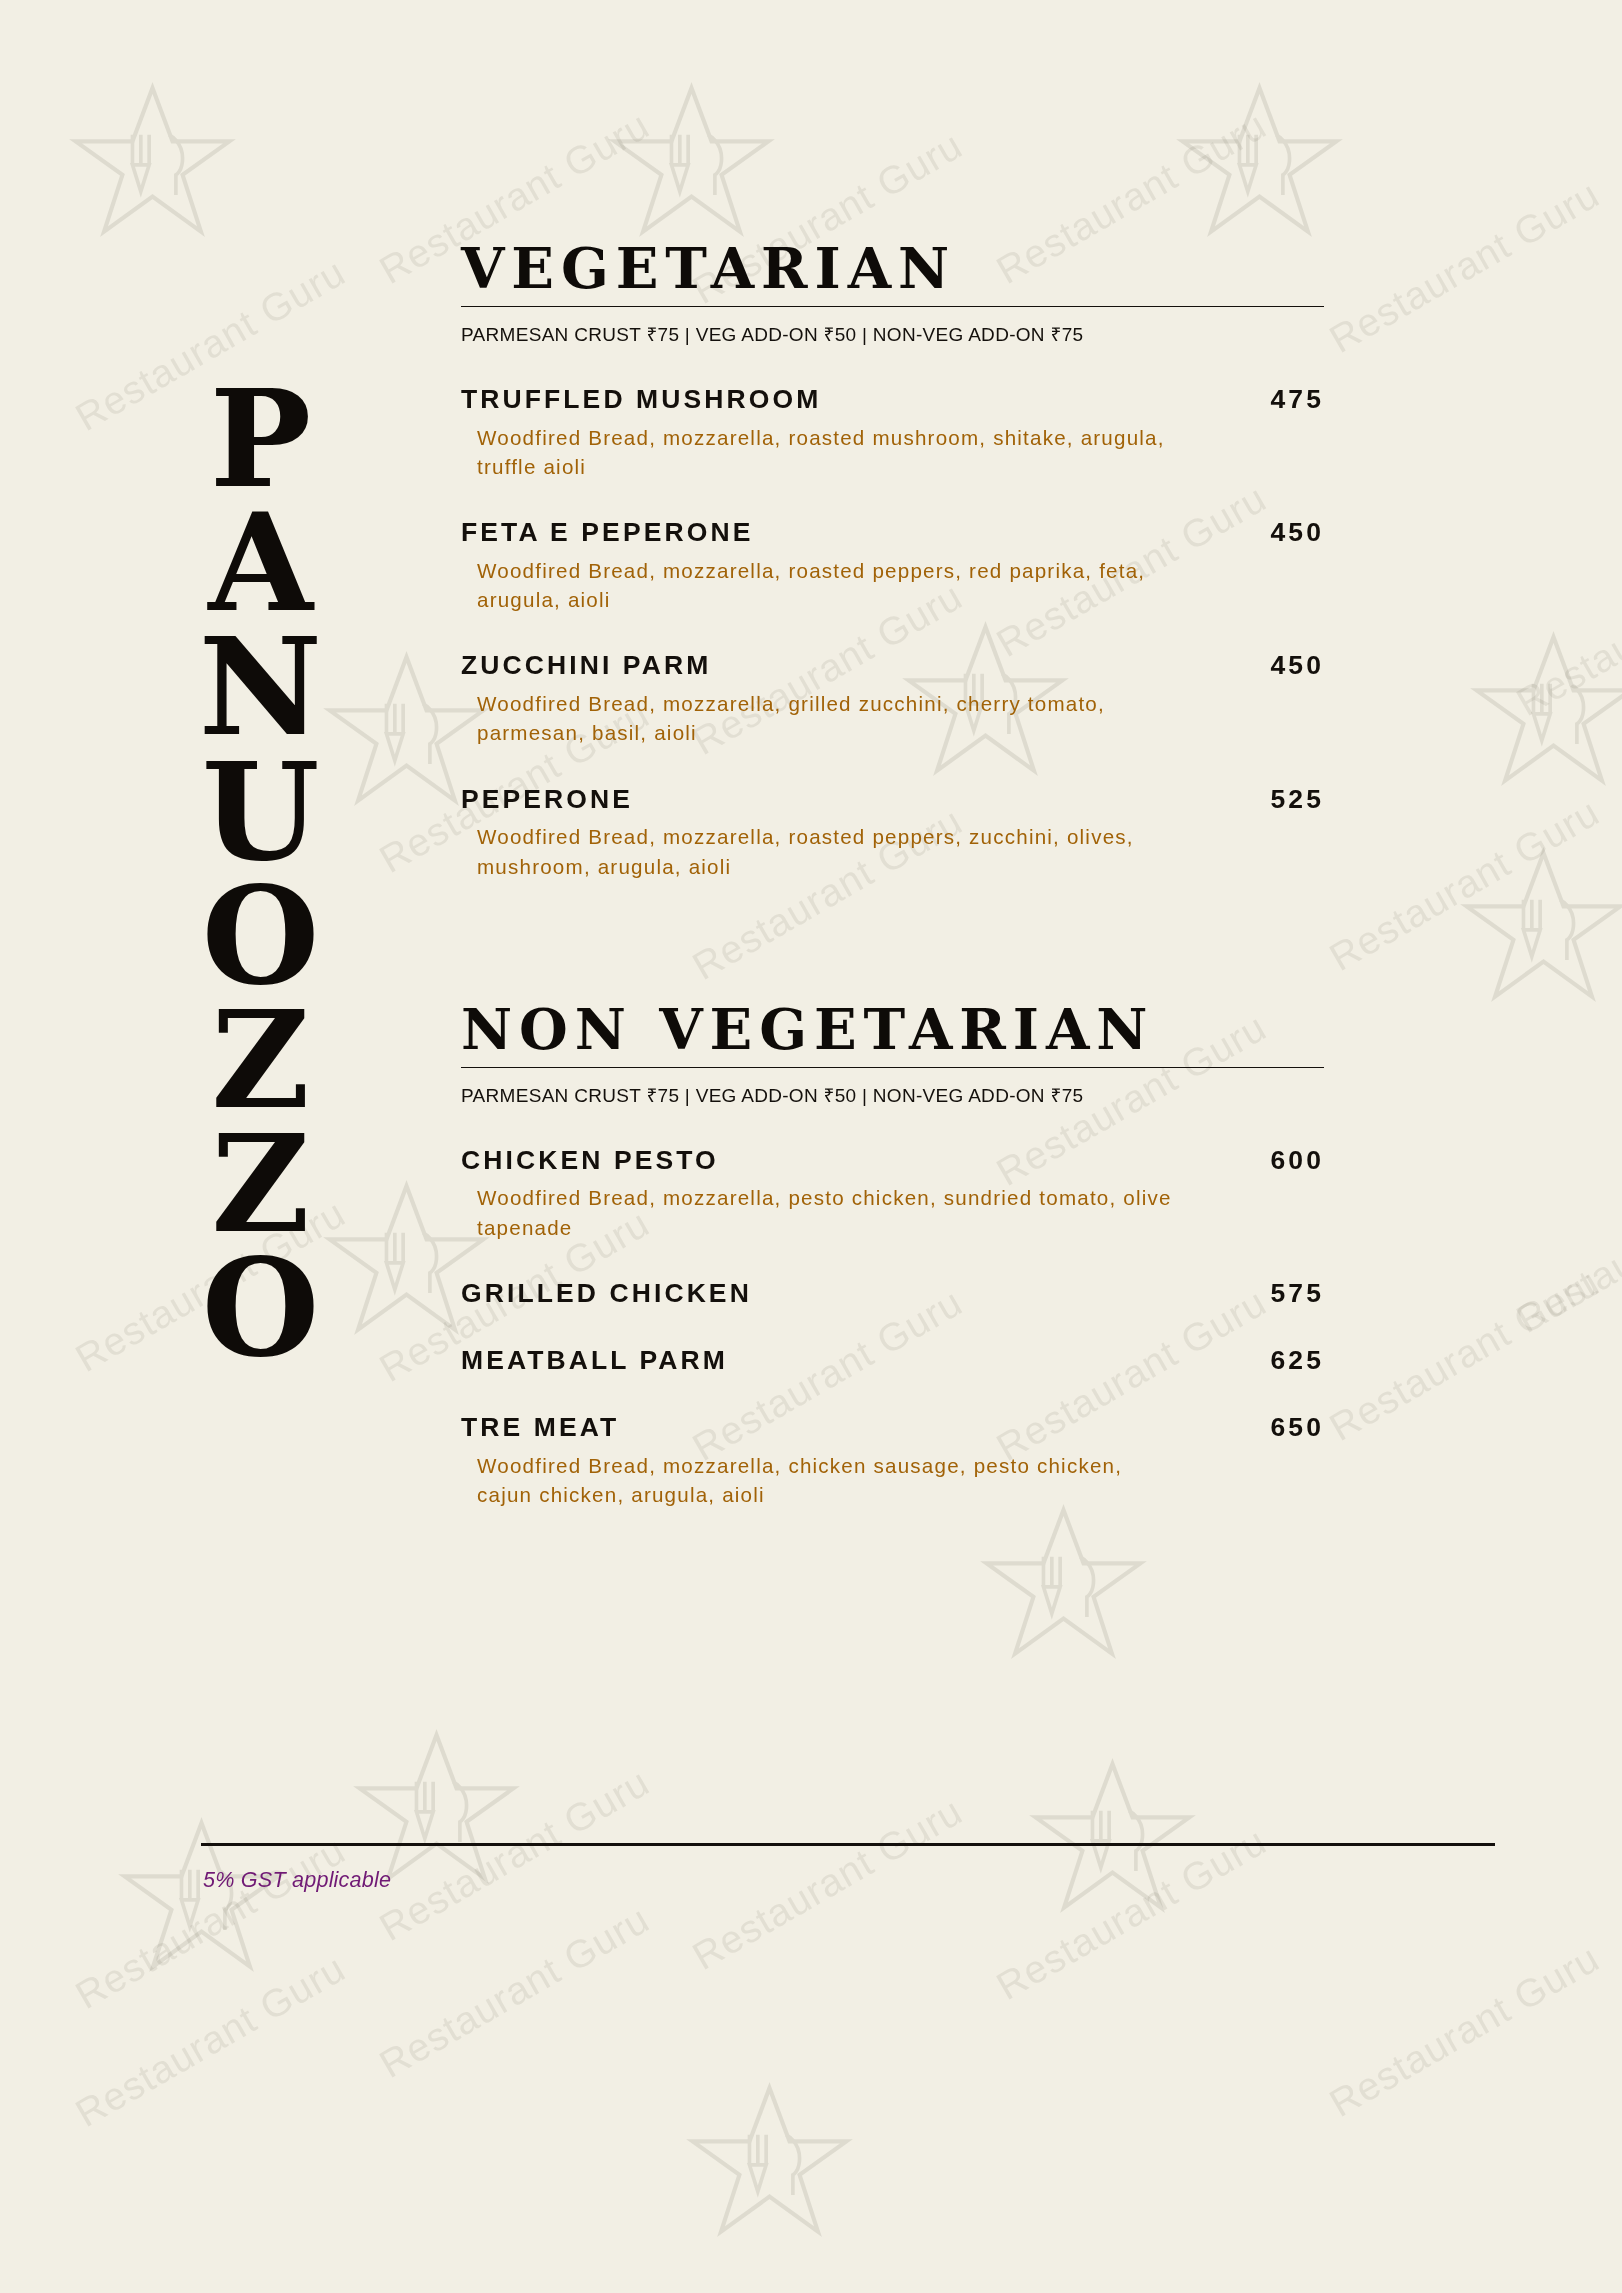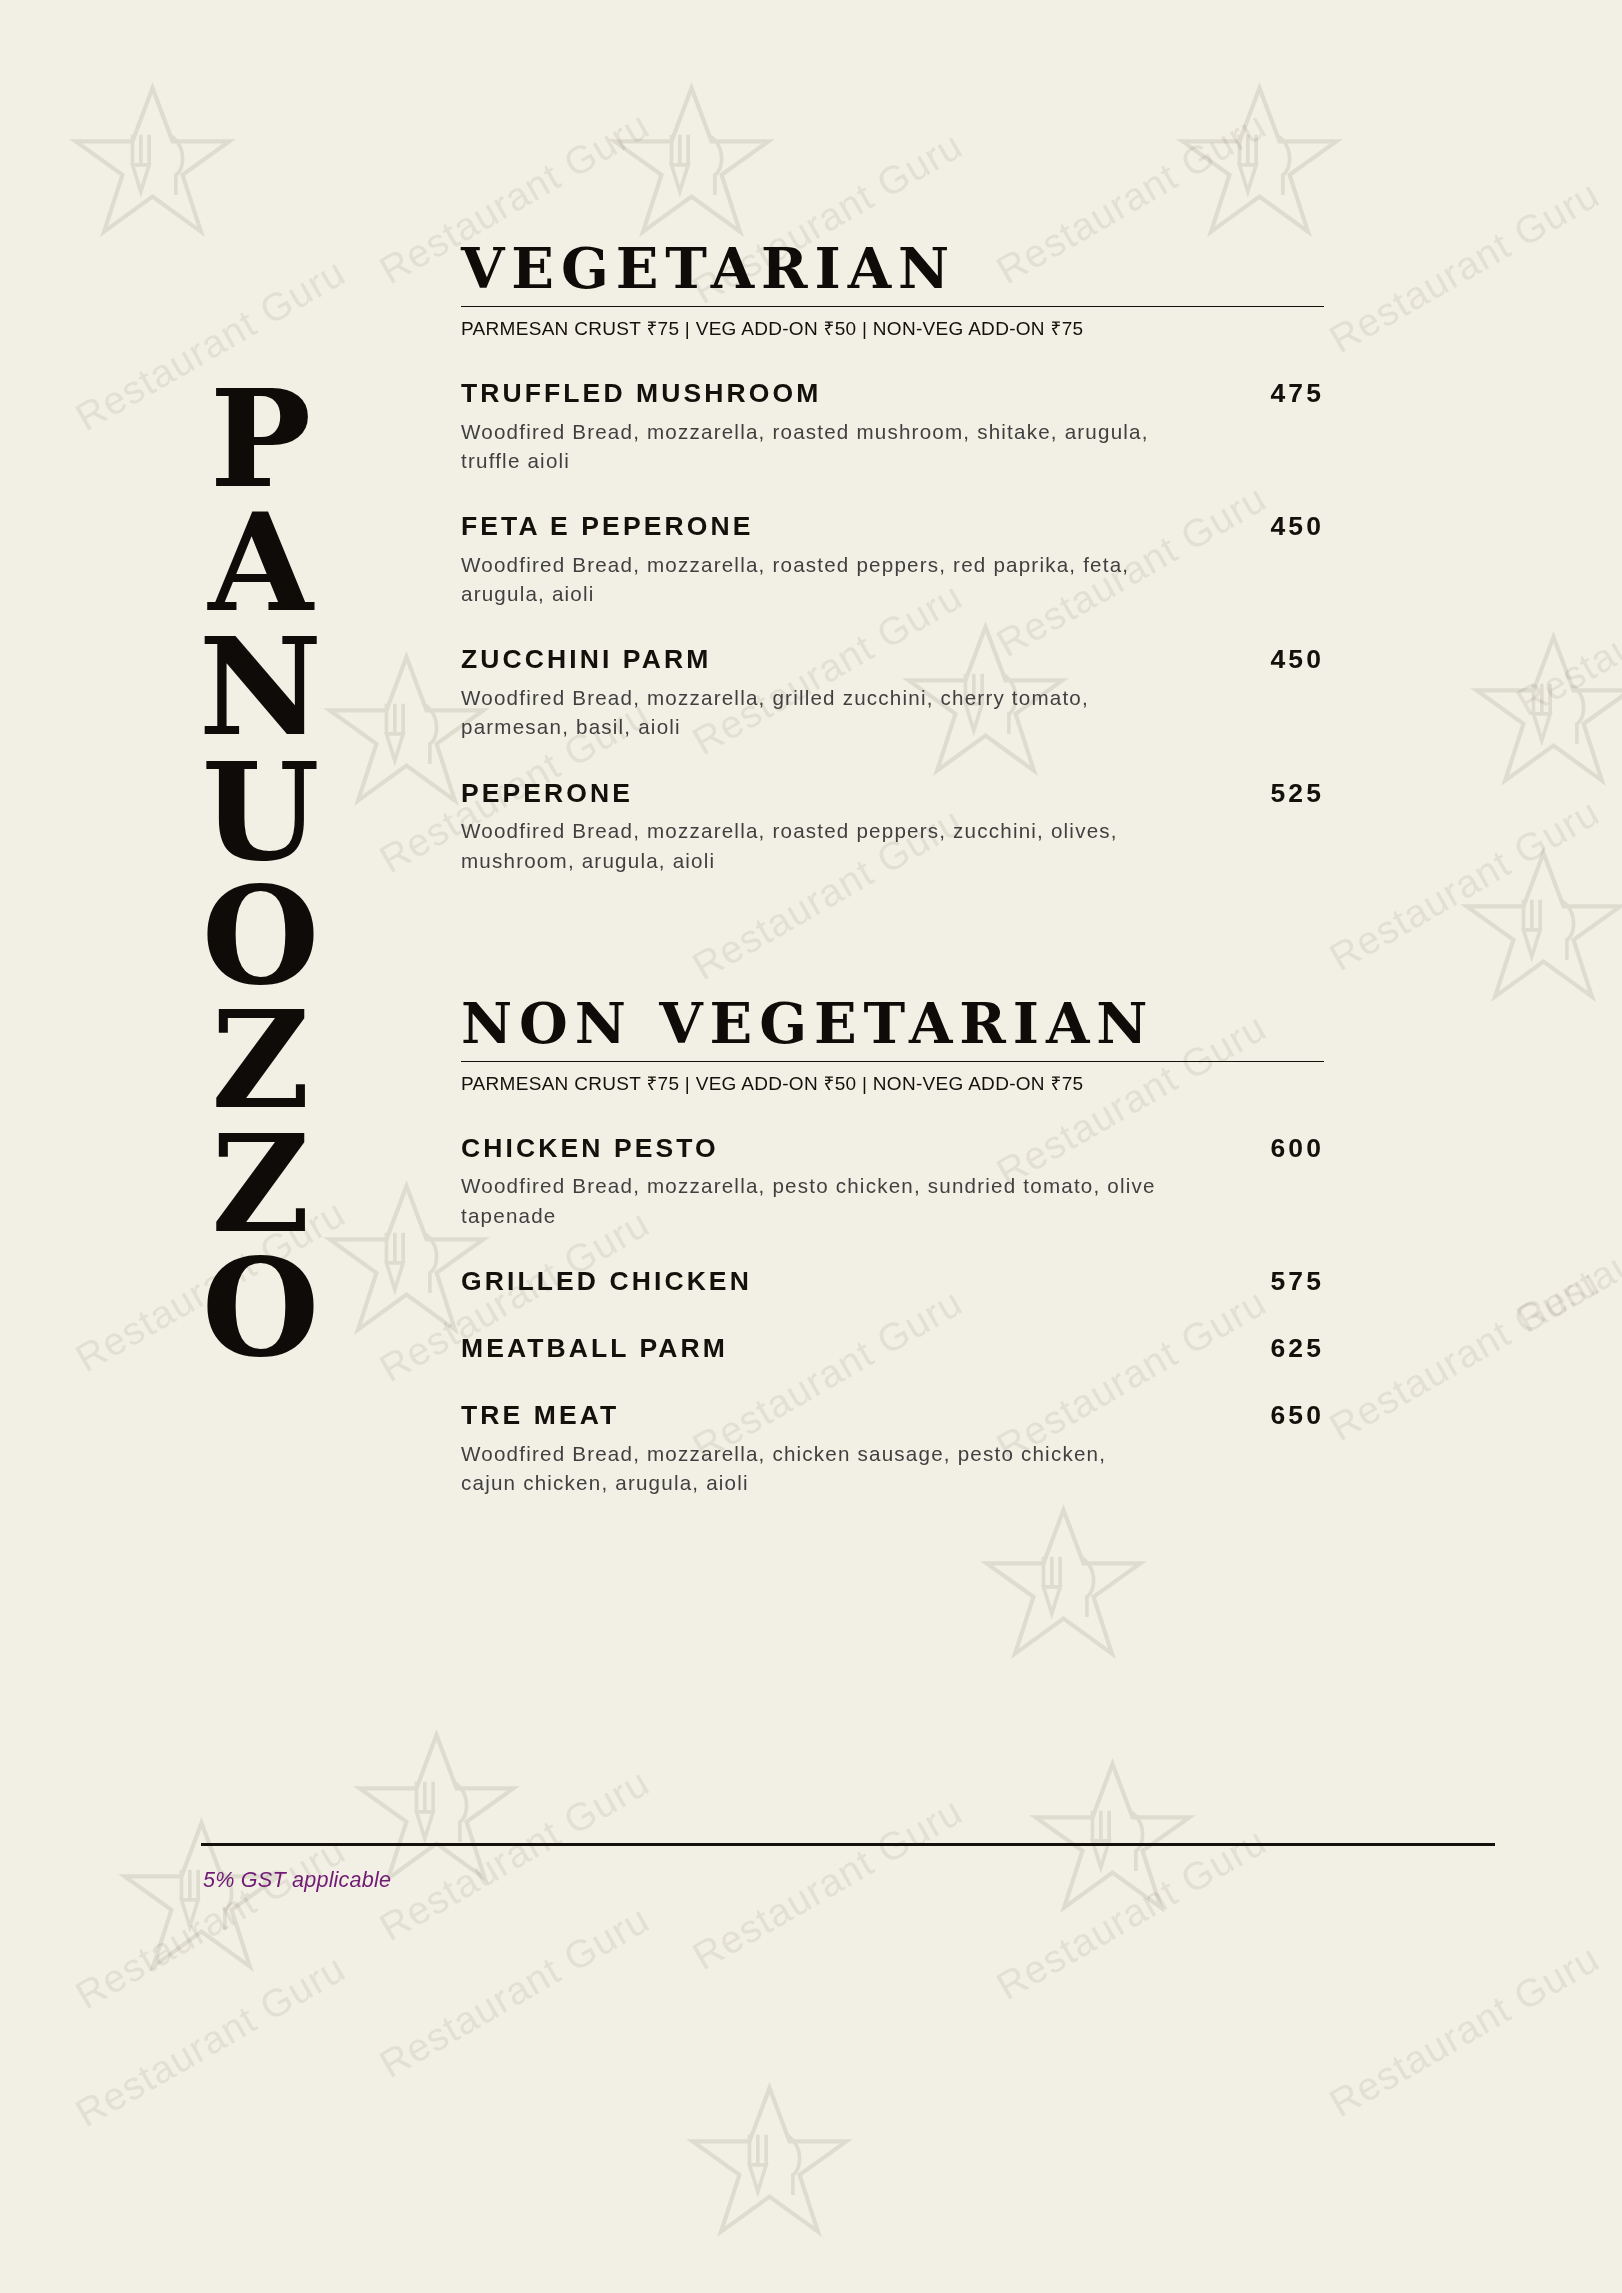--- a/index.html
+++ b/index.html
@@ -81,21 +81,21 @@
     line-height: 1.0;
     color: #0e0b08;
     margin: 0 0 9.8px 0;
   }
 
   .section-note {
     font-size: 19px;
     letter-spacing: 0.3px;
     color: #14100c;
     border-top: 1.6px solid #14100c;
-    padding-top: 8px;
+    padding-top: 14px;
     margin-bottom: 37px;
     white-space: nowrap;
   }
 
   .items { }
 
   .item { margin-bottom: 36px; }
 
   .item-head {
     display: flex;
@@ -115,22 +115,23 @@
     font-size: 26.5px;
     letter-spacing: 3.1px;
     color: #14100c;
     white-space: nowrap;
   }
   .item-desc {
     margin-top: 7.8px;
     font-size: 20.6px;
     letter-spacing: 1.2px;
     line-height: 1.42;
-    color: #404040;
+    color: #a16207;
     max-width: 706px;
+    margin-left: 16px;
   }
 
   .gap-between-sections { height: 84px; }
 
   .footer-rule {
     position: absolute;
     left: 201px;
     top: 1843px;
     width: 1294px;
     border-top: 3.1px solid #14100c;

